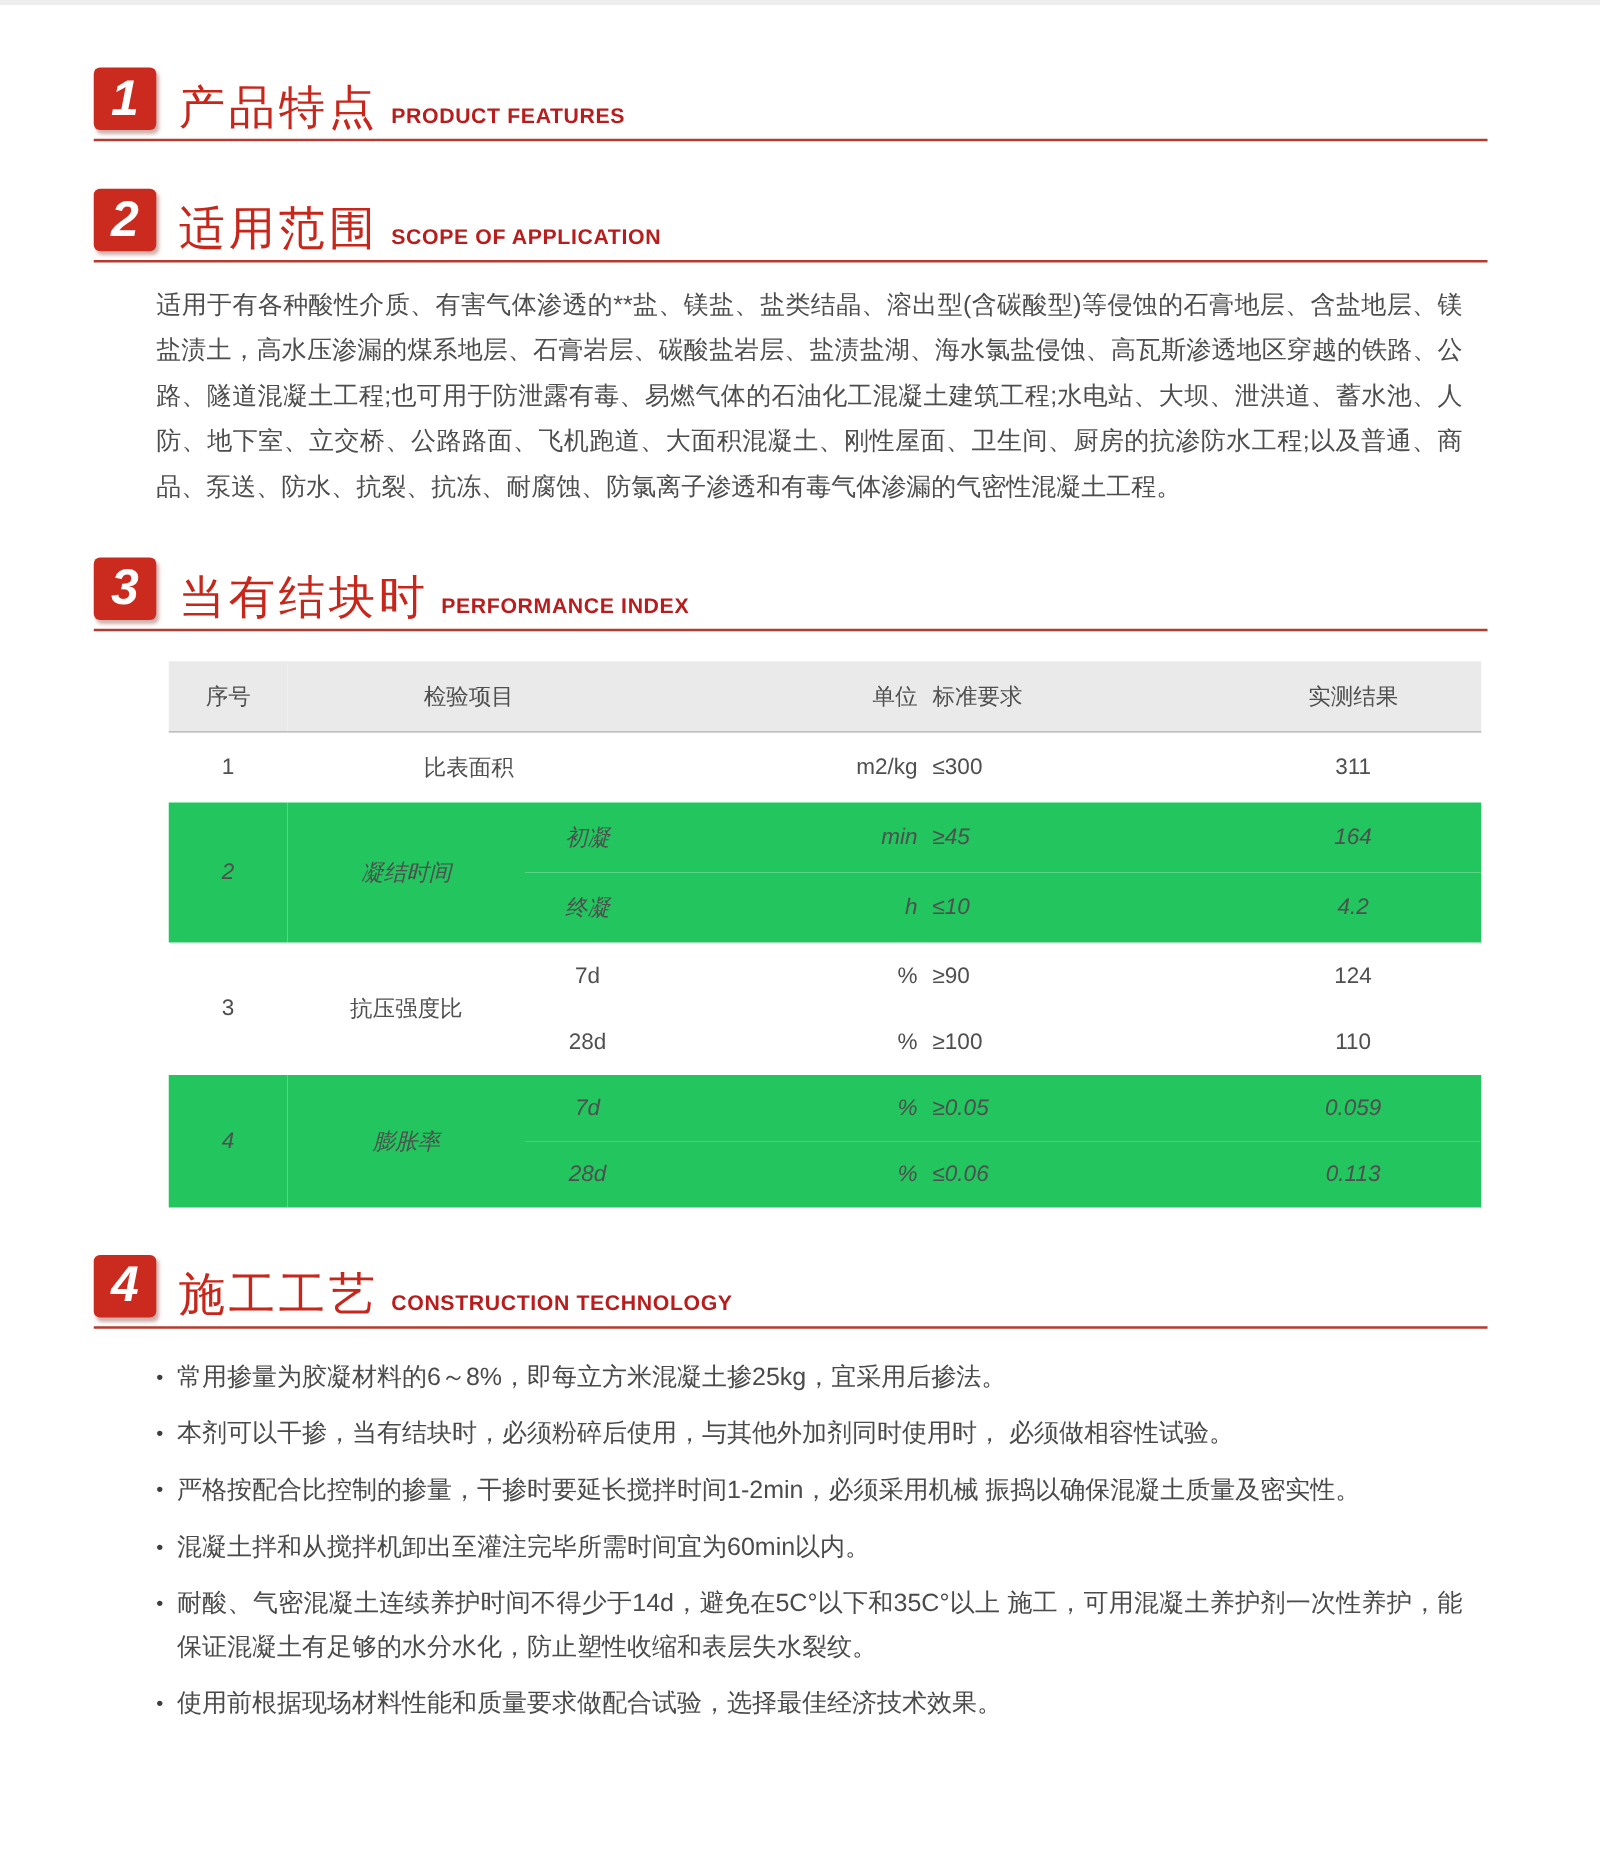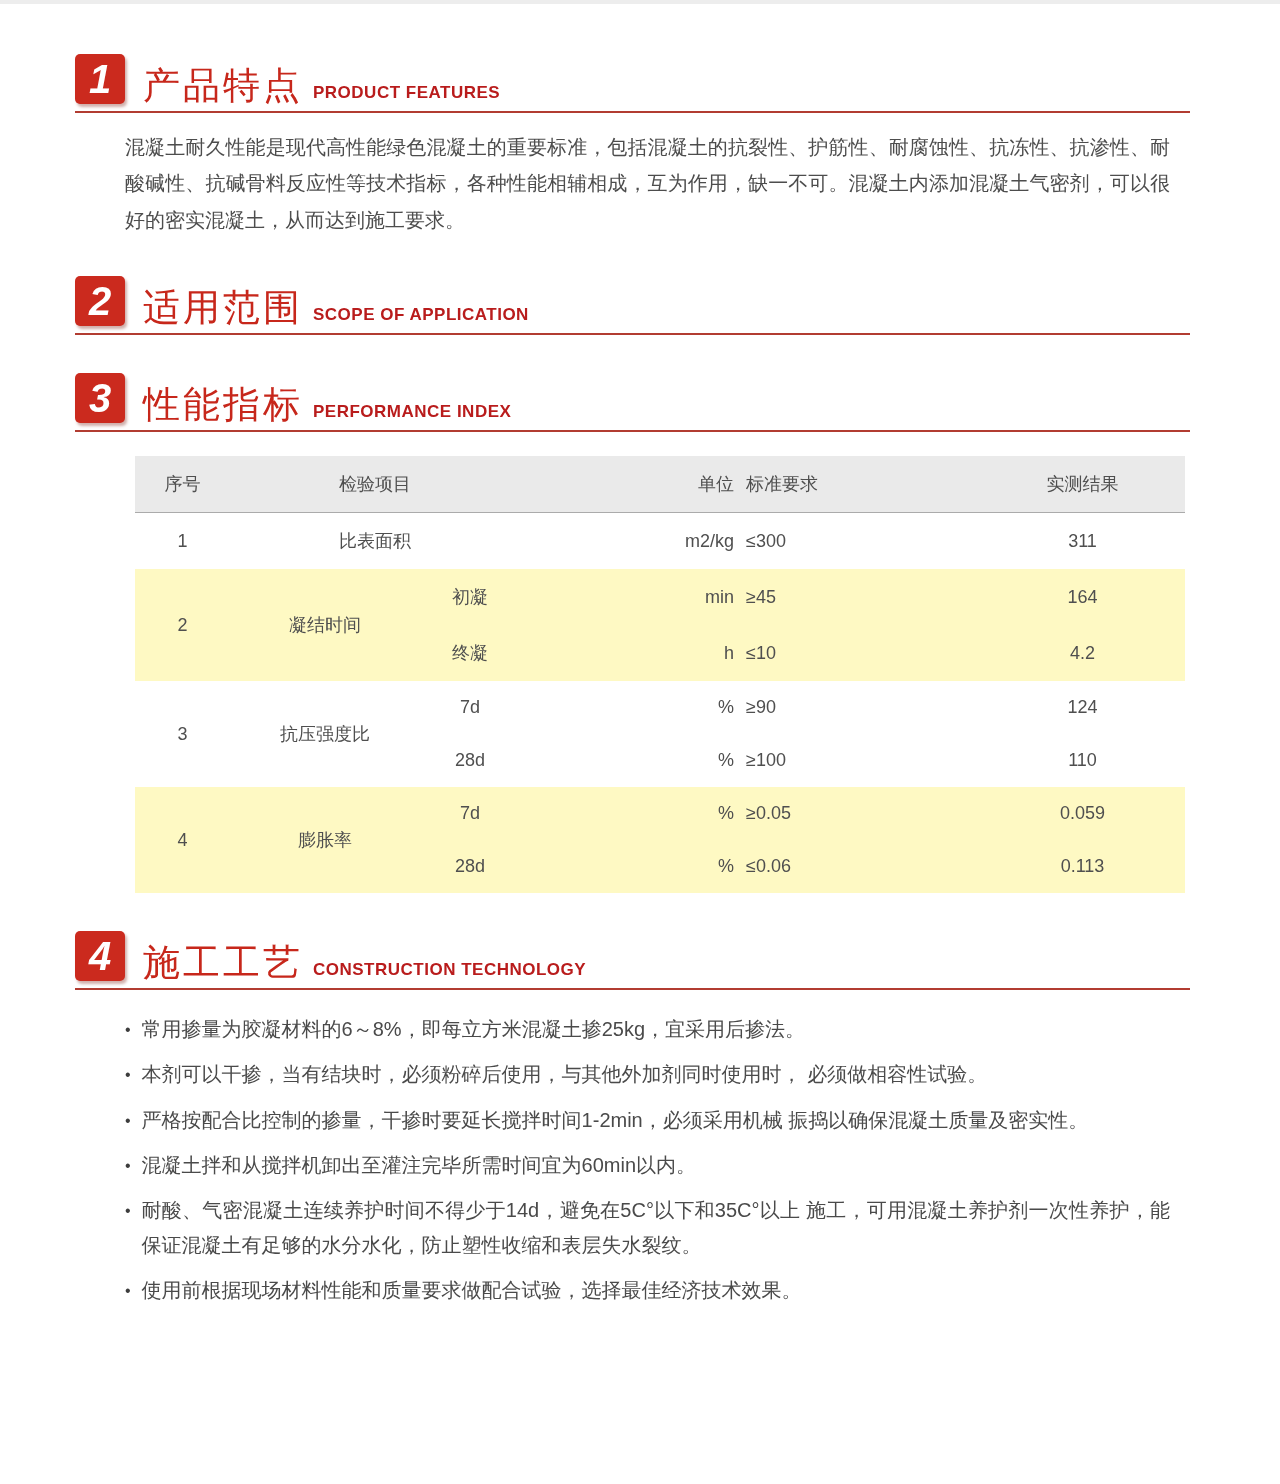--- a/index.html
+++ b/index.html
@@ -66,21 +66,21 @@
   }
   table.perf th, table.perf td { font-weight:normal; vertical-align:middle; padding:16px 6px; }
   table.perf th { height:48px; background:#eaeaea; border-bottom:1px solid #ababab; }
   table.perf td { height:50px; }
   .col-no   { width:95px;  text-align:center; }
   .col-item { width:190px; text-align:center; }
   .col-sub  { width:100px; text-align:center; }
   .col-unit { width:220px; text-align:right; }
   .col-req  { width:240px; text-align:left; }
   .col-res  { width:205px; text-align:center; }
-  td.gray { background:#fef9c3; }
+  td.gray { background:#22c55e;font-style:italic; }
 
   
   .bullets { margin-top:22px; padding-left:50px; padding-right:20px; }
   .bullet {
     display:flex;
     gap:11px;
     font-size:20px;
     line-height:1.75;
     margin-bottom:10px;
     text-align:justify;
@@ -93,35 +93,35 @@
 <body>
 
 <div class="page">
 
   <div class="sec">
     <div class="sec-header">
       <div class="badge">1</div>
       <div class="title-zh">产品特点</div>
       <div class="title-en">PRODUCT FEATURES</div>
     </div>
-    <p class="para">混凝土耐久性能是现代高性能绿色混凝土的重要标准，包括混凝土的抗裂性、护筋性、耐腐蚀性、抗冻性、抗渗性、耐酸碱性、抗碱骨料反应性等技术指标，各种性能相辅相成，互为作用，缺一不可。混凝土内添加混凝土气密剂，可以很好的密实混凝土，从而达到施工要求。</p>
   </div>
 
   <div class="sec">
     <div class="sec-header">
       <div class="badge">2</div>
       <div class="title-zh">适用范围</div>
       <div class="title-en">SCOPE OF APPLICATION</div>
     </div>
+    <p class="para">适用于有各种酸性介质、有害气体渗透的**盐、镁盐、盐类结晶、溶出型(含碳酸型)等侵蚀的石膏地层、含盐地层、镁盐渍土，高水压渗漏的煤系地层、石膏岩层、碳酸盐岩层、盐渍盐湖、海水氯盐侵蚀、高瓦斯渗透地区穿越的铁路、公路、隧道混凝土工程;也可用于防泄露有毒、易燃气体的石油化工混凝土建筑工程;水电站、大坝、泄洪道、蓄水池、人防、地下室、立交桥、公路路面、飞机跑道、大面积混凝土、刚性屋面、卫生间、厨房的抗渗防水工程;以及普通、商品、泵送、防水、抗裂、抗冻、耐腐蚀、防氯离子渗透和有毒气体渗漏的气密性混凝土工程。</p>
   </div>
 
   <div class="sec">
     <div class="sec-header">
       <div class="badge">3</div>
-      <div class="title-zh">性能指标</div>
+      <div class="title-zh">当有结块时</div>
       <div class="title-en">PERFORMANCE INDEX</div>
     </div>
 
     <div class="tbl-wrap">
       <table class="perf">
         <thead>
           <tr>
             <th class="col-no">序号</th>
             <th class="col-item" colspan="2">检验项目</th>
             <th class="col-unit">单位</th>

